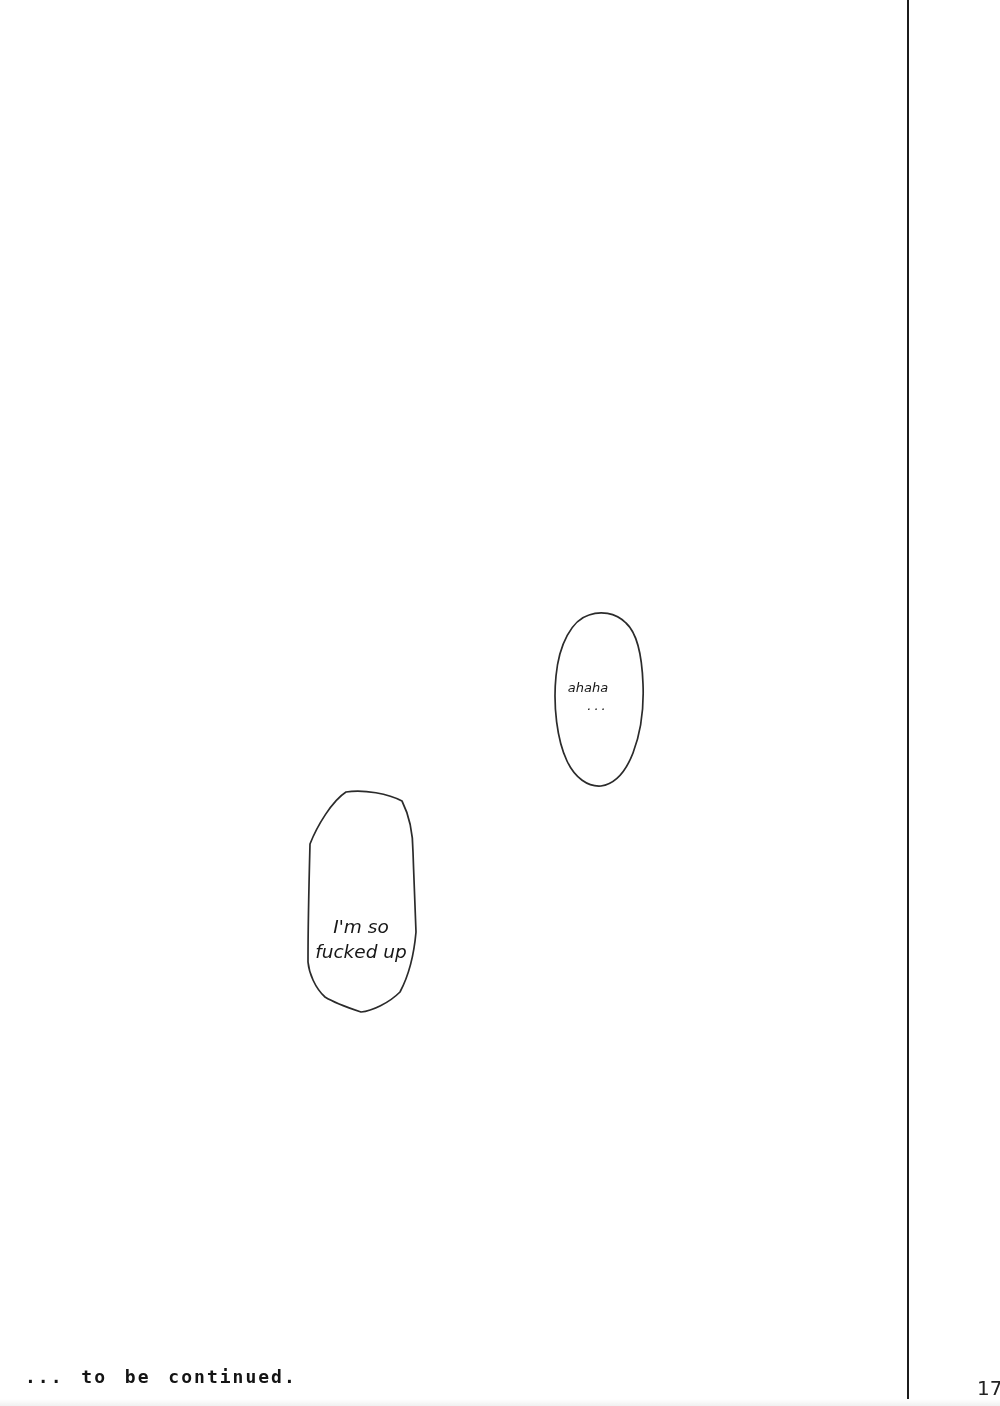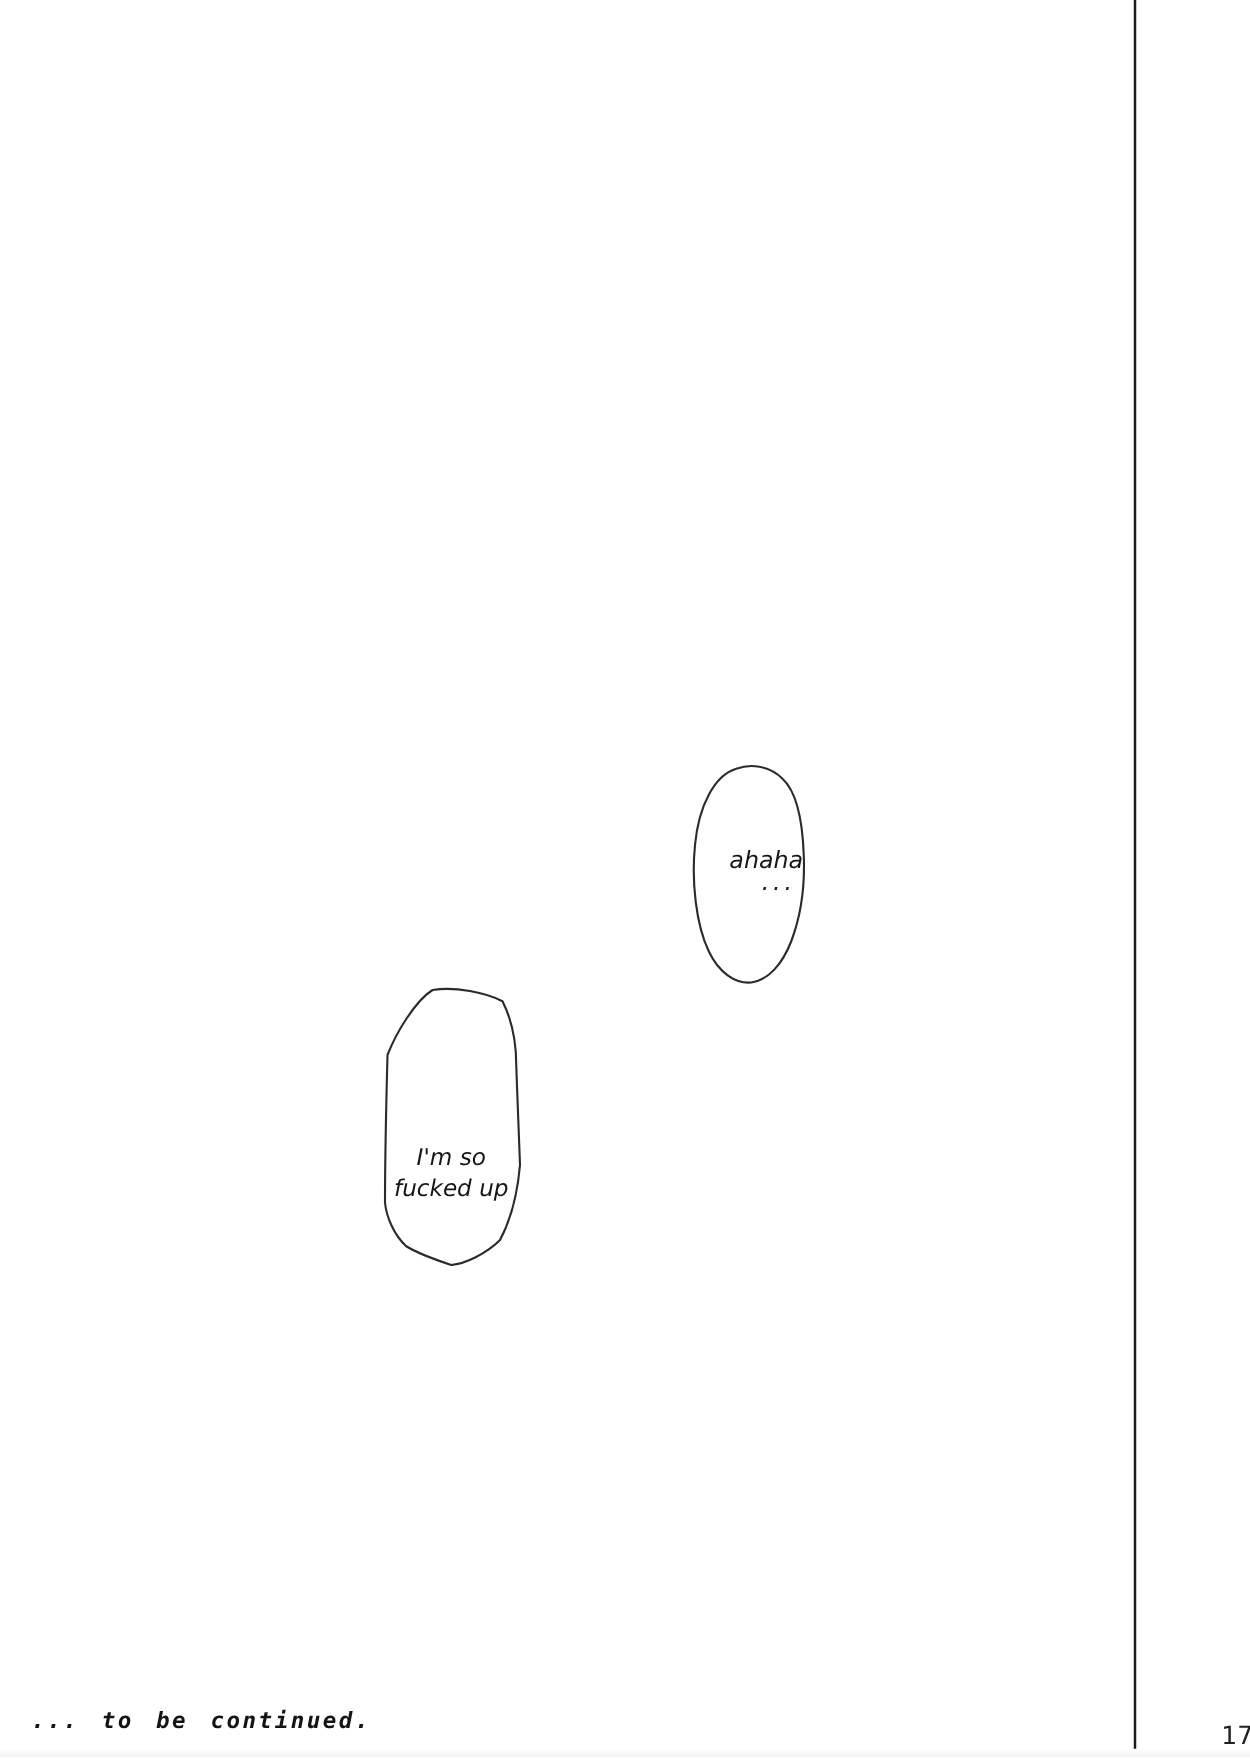--- a/index.html
+++ b/index.html
@@ -41,24 +41,24 @@
     stroke-linecap: round;
   }
   
   .bubble-text {
     position: absolute;
     font-style: italic;
     text-align: center;
     color: #161616;
   }
   .bubble-text-1 {
-    left: 568px;
+    left: 543px;
     top: 677px;
     width: 90px;
-    font-size: 19px;
+    font-size: 13px;
     line-height: 22px;
   }
   .bubble-text-1 .dots-line {
     padding-left: 20px;
     letter-spacing: 3px;
     margin-top: -4px;
   }
   .bubble-text-2 {
     left: 308px;
     top: 914px;
@@ -71,21 +71,20 @@
     position: absolute;
     left: 25px;
     top: 1366px;
     font-family: "DejaVu Sans Mono", monospace;
     font-weight: bold;
     font-size: 18px;
     letter-spacing: 2px;
     word-spacing: 5px;
     color: #141414;
     white-space: nowrap;
-    font-style: italic;
   }
   
   .page-number {
     position: absolute;
     left: 977px;
     top: 1376px;
     font-size: 20px;
     color: #222222;
     white-space: nowrap;
   }

